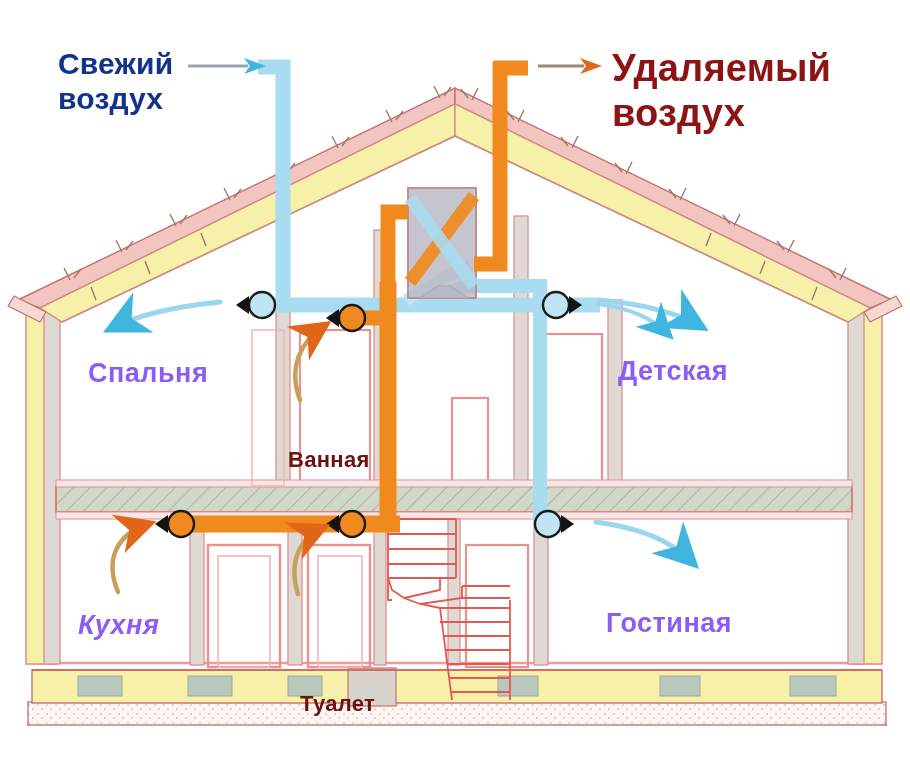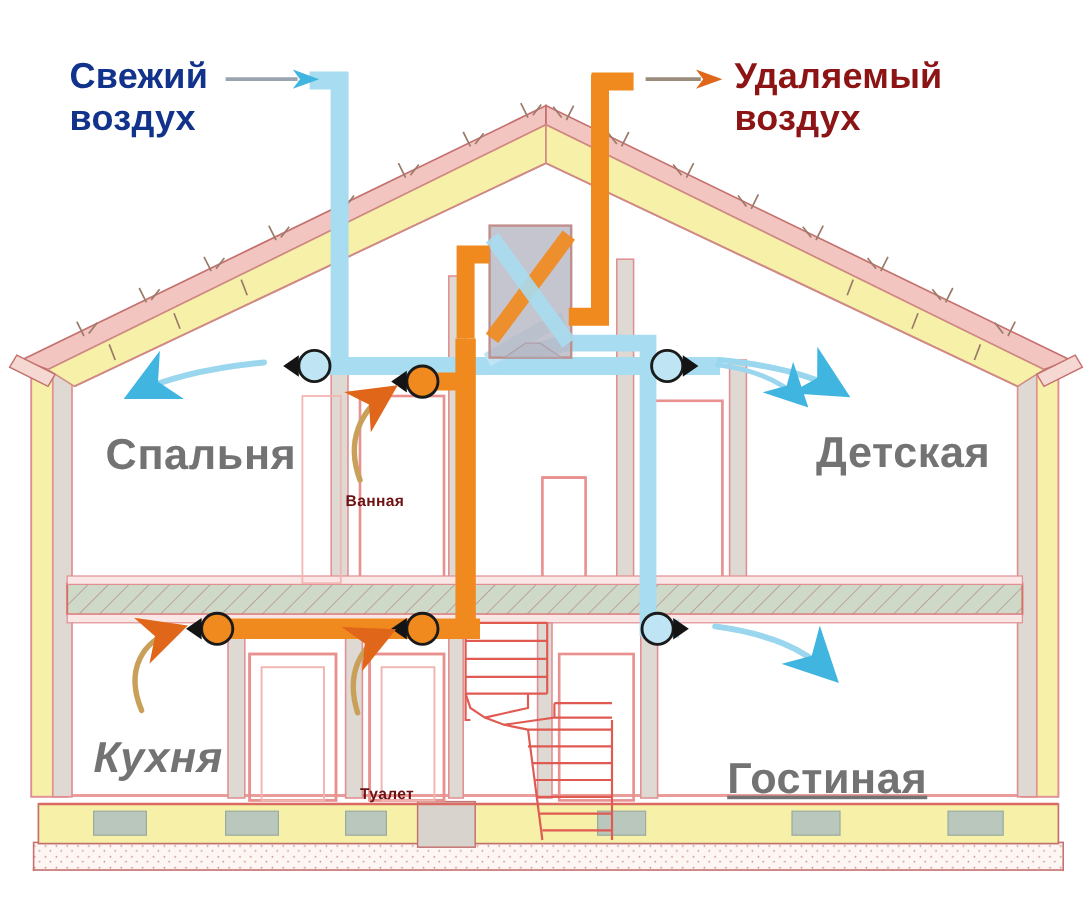--- a/index.html
+++ b/index.html
@@ -23,37 +23,38 @@
     top: 0;
   }
   .lbl {
     position: absolute;
     font-family: "Liberation Sans", sans-serif;
     font-weight: bold;
     white-space: nowrap;
     line-height: 1.18;
   }
   .lbl-room {
-    color: #737373;
-    font-size: 36px;
+    color: #8b5cf6;
+    font-size: 27px;
     letter-spacing: 0.5px;
   }
   .lbl-room-sm {
     color: #6e1111;
-    font-size: 13px;
+    font-size: 22px;
     letter-spacing: 0.3px;
+    margin-top: 37px;
   }
   .lbl-supply {
     color: #11338c;
     font-size: 30px;
     letter-spacing: 0.2px;
   }
   .lbl-exhaust {
     color: #8c1414;
-    font-size: 30px;
+    font-size: 38px;
     letter-spacing: 0.2px;
   }
 </style>
 </head>
 <body>
 
 <div id="stage">
 
   <svg width="910" height="765" viewBox="0 0 910 765">
     <defs>
@@ -308,21 +309,21 @@
 
   <div class="lbl lbl-exhaust" style="left:612px; top:46px;">
     <div>Удаляемый</div>
     <div>воздух</div>
   </div>
 
   <div class="lbl lbl-room" style="left:88px; top:358px;">Спальня</div>
 
   <div class="lbl lbl-room-sm" style="left:288px; top:410px;">Ванная</div>
 
-  <div class="lbl lbl-room" style="left:680px; top:356px;">Детская</div>
+  <div class="lbl lbl-room" style="left:618px; top:356px;">Детская</div>
 
   <div class="lbl lbl-room" style="left:78px; top:610px;font-style:italic;">Кухня</div>
 
   <div class="lbl lbl-room-sm" style="left:300px; top:654px;">Туалет</div>
 
-  <div class="lbl lbl-room" style="left:606px; top:628px;text-decoration:underline;">Гостиная</div>
+  <div class="lbl lbl-room" style="left:606px; top:608px;">Гостиная</div>
 
 </div>
 
 </body></html>

